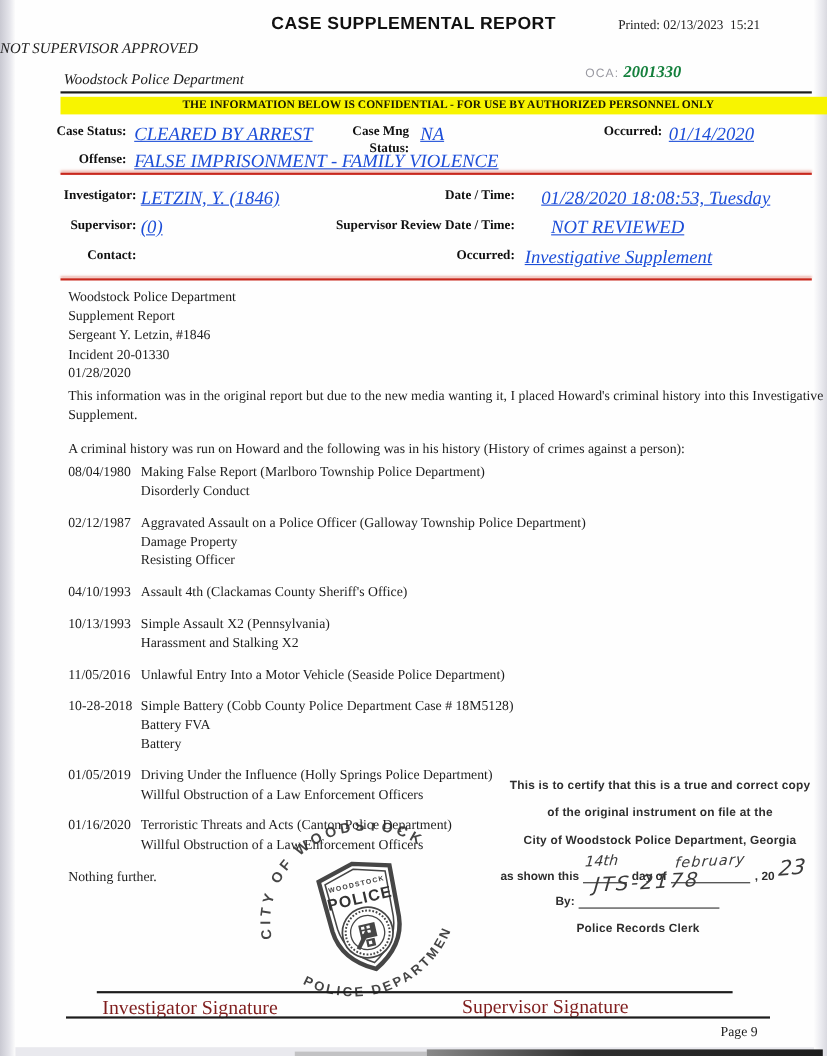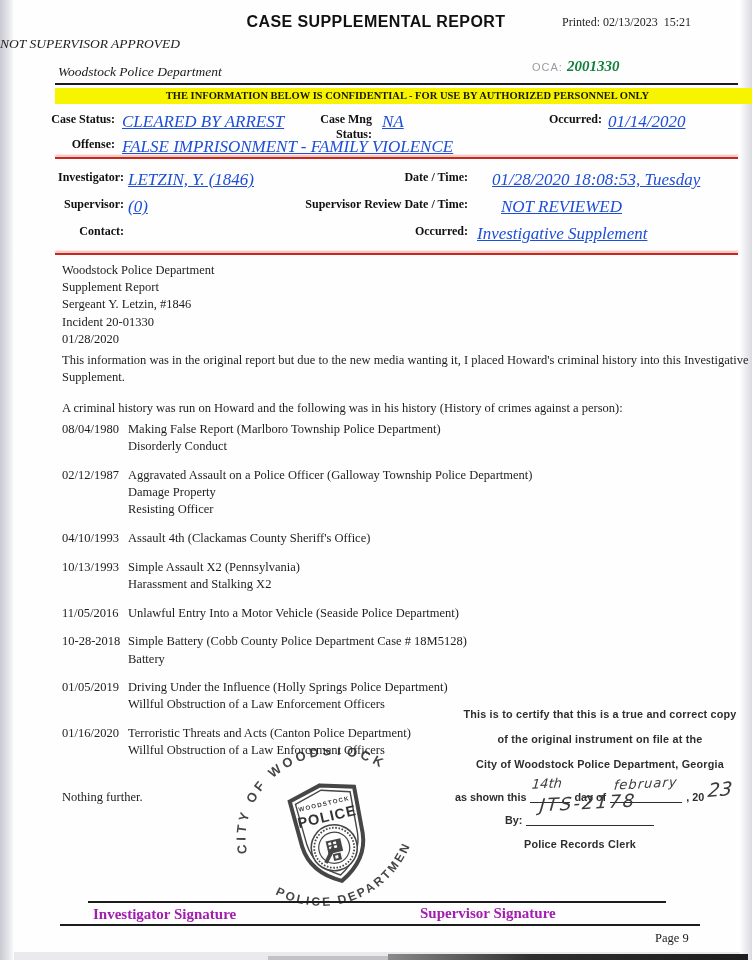--- a/index.html
+++ b/index.html
@@ -49,21 +49,21 @@
   .stamp-row{font-family:"Liberation Sans","DejaVu Sans",sans-serif;
     font-weight:700;font-size:10.8px;color:#2e2e2e;display:flex;align-items:flex-end;gap:4px;}
   .blank{display:inline-block;border-bottom:1.6px solid #2e2e2e;position:relative;height:13px;}
   .hw{font-family:"DejaVu Sans",sans-serif;font-style:italic;font-weight:400;color:#3b3b3b;
     transform:skewX(-8deg) rotate(-3deg);display:inline-block;}
   .hw-day{position:absolute;left:2px;top:-13px;font-size:13px;}
   .hw-month{position:absolute;left:4px;top:-13px;font-size:13px;letter-spacing:1px;}
   .hw-year{font-size:19px;transform:skewX(-10deg) rotate(-5deg);position:relative;top:-3px;}
   .hw-by{position:absolute;left:14px;top:-20px;font-size:18px;letter-spacing:2px;}
 
-  .sig-label{font-size:15px;color:#a21caf;font-weight:bold;}
+  .sig-label{font-size:18px;color:#7f1d1d;}
   .page-num{font-size:12.5px;color:#1b1b1b;}
   svg text{font-family:"Liberation Sans","DejaVu Sans",sans-serif;}
 </style>
 </head>
 <body>
 
 <div class="page"></div>
 <div class="photo-edge-left"></div>
 <div class="photo-edge-right"></div>
 
@@ -146,20 +146,21 @@
     <div class="hist-entry">
       <div class="hist-date">11/05/2016</div>
       <div>
         <div>Unlawful Entry Into a Motor Vehicle (Seaside Police Department)</div>
       </div>
     </div>
     <div class="hist-entry">
       <div class="hist-date">10-28-2018</div>
       <div>
         <div>Simple Battery (Cobb County Police Department Case # 18M5128)</div>
+        <div>Battery FVA</div>
         <div>Battery</div>
       </div>
     </div>
     <div class="hist-entry">
       <div class="hist-date">01/05/2019</div>
       <div>
         <div>Driving Under the Influence (Holly Springs Police Department)</div>
         <div>Willful Obstruction of a Law Enforcement Officers</div>
       </div>
     </div>

